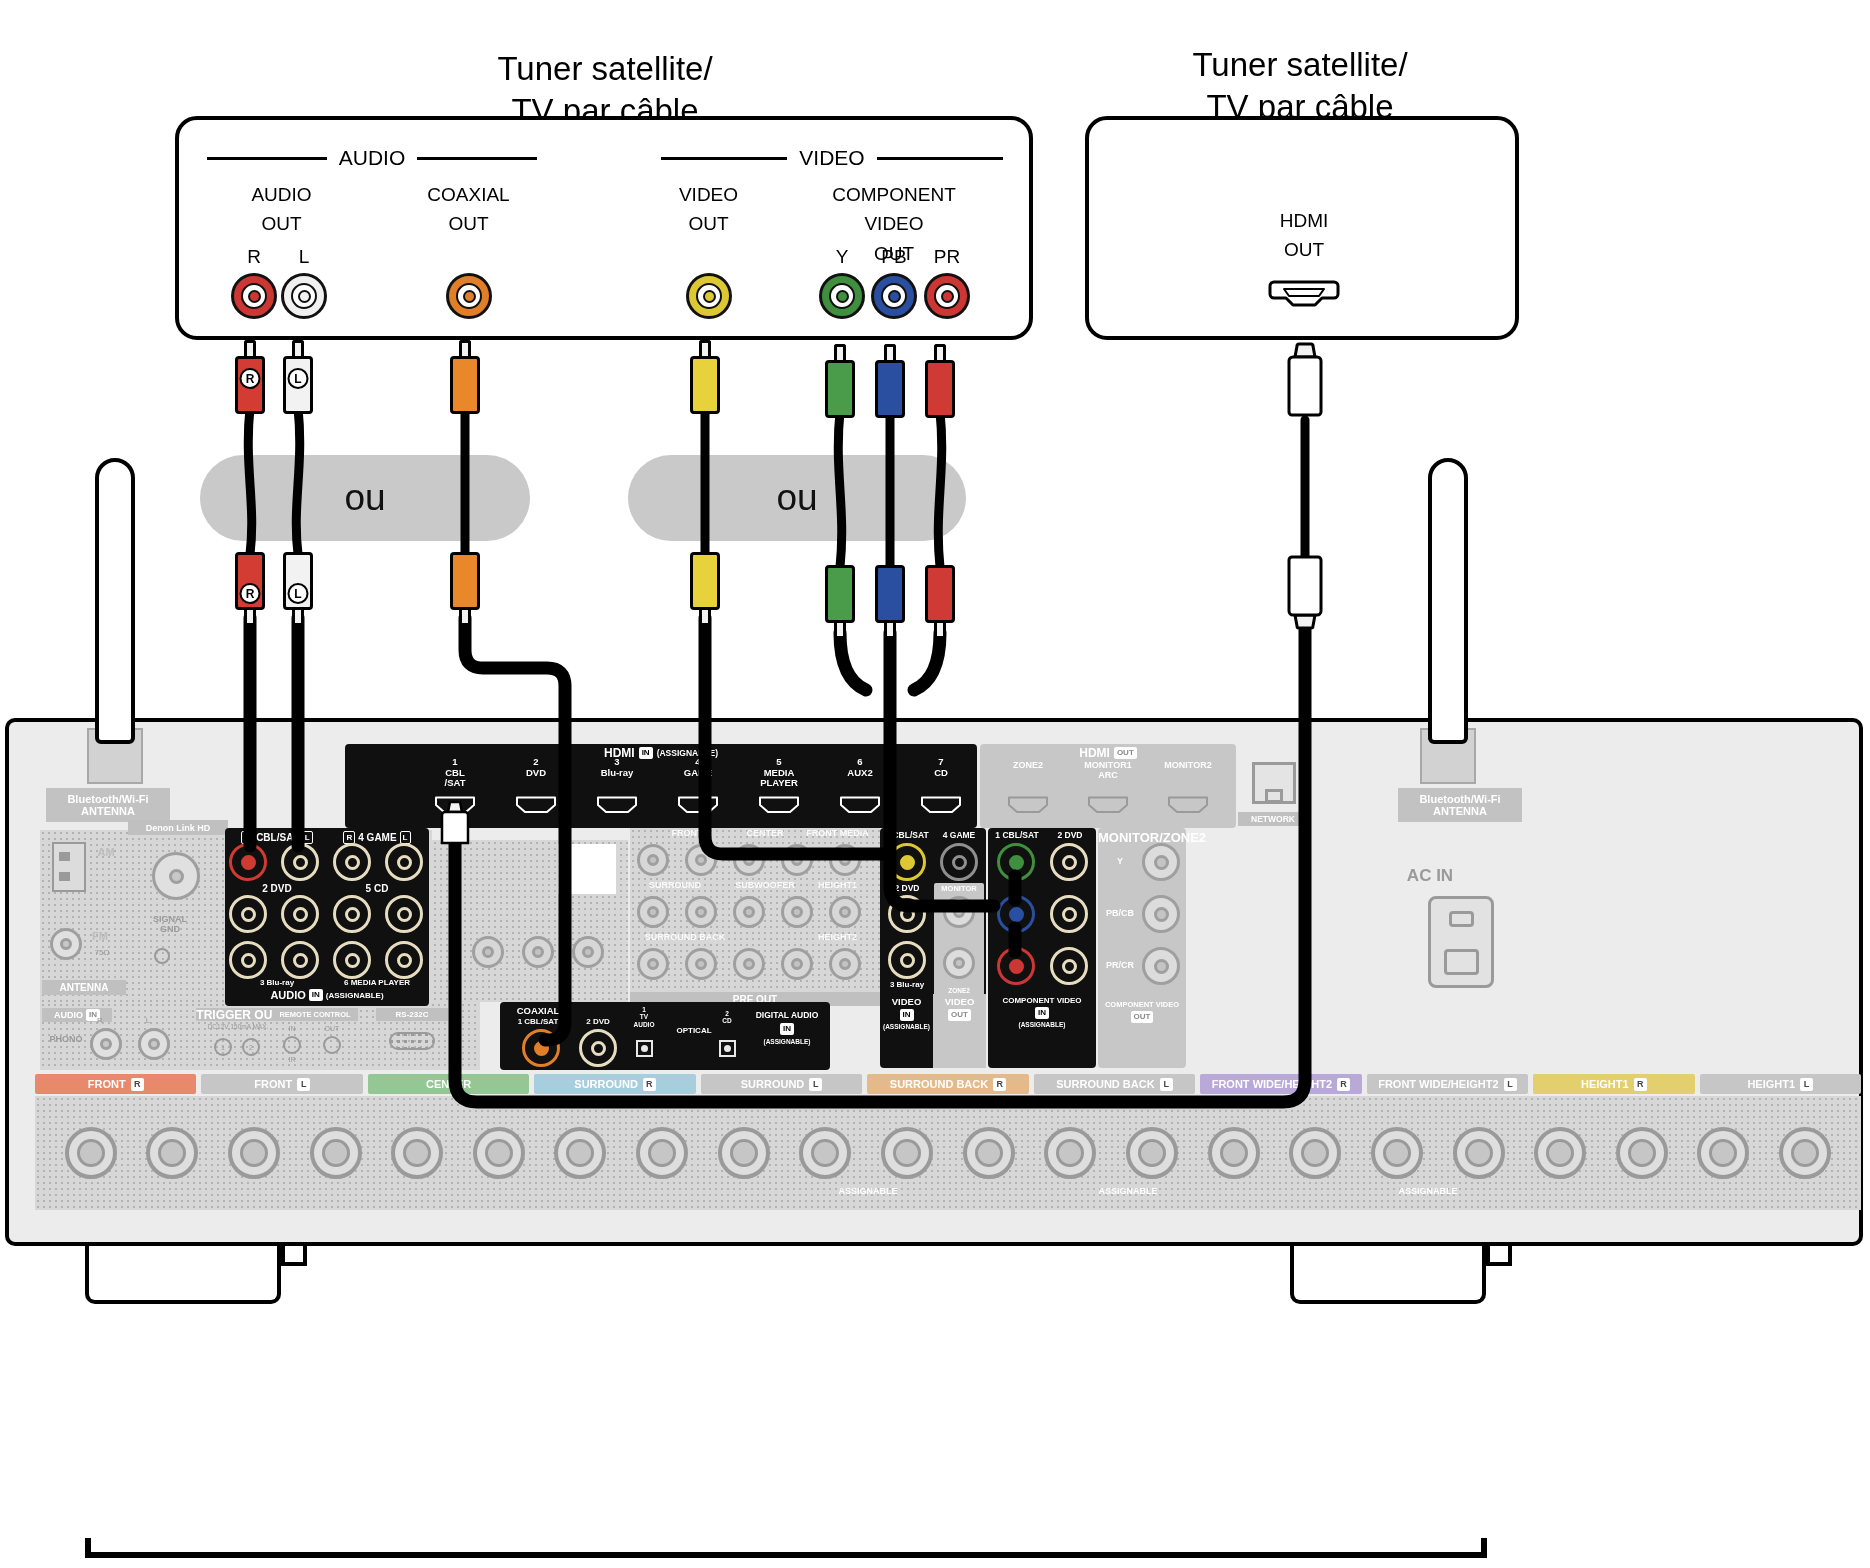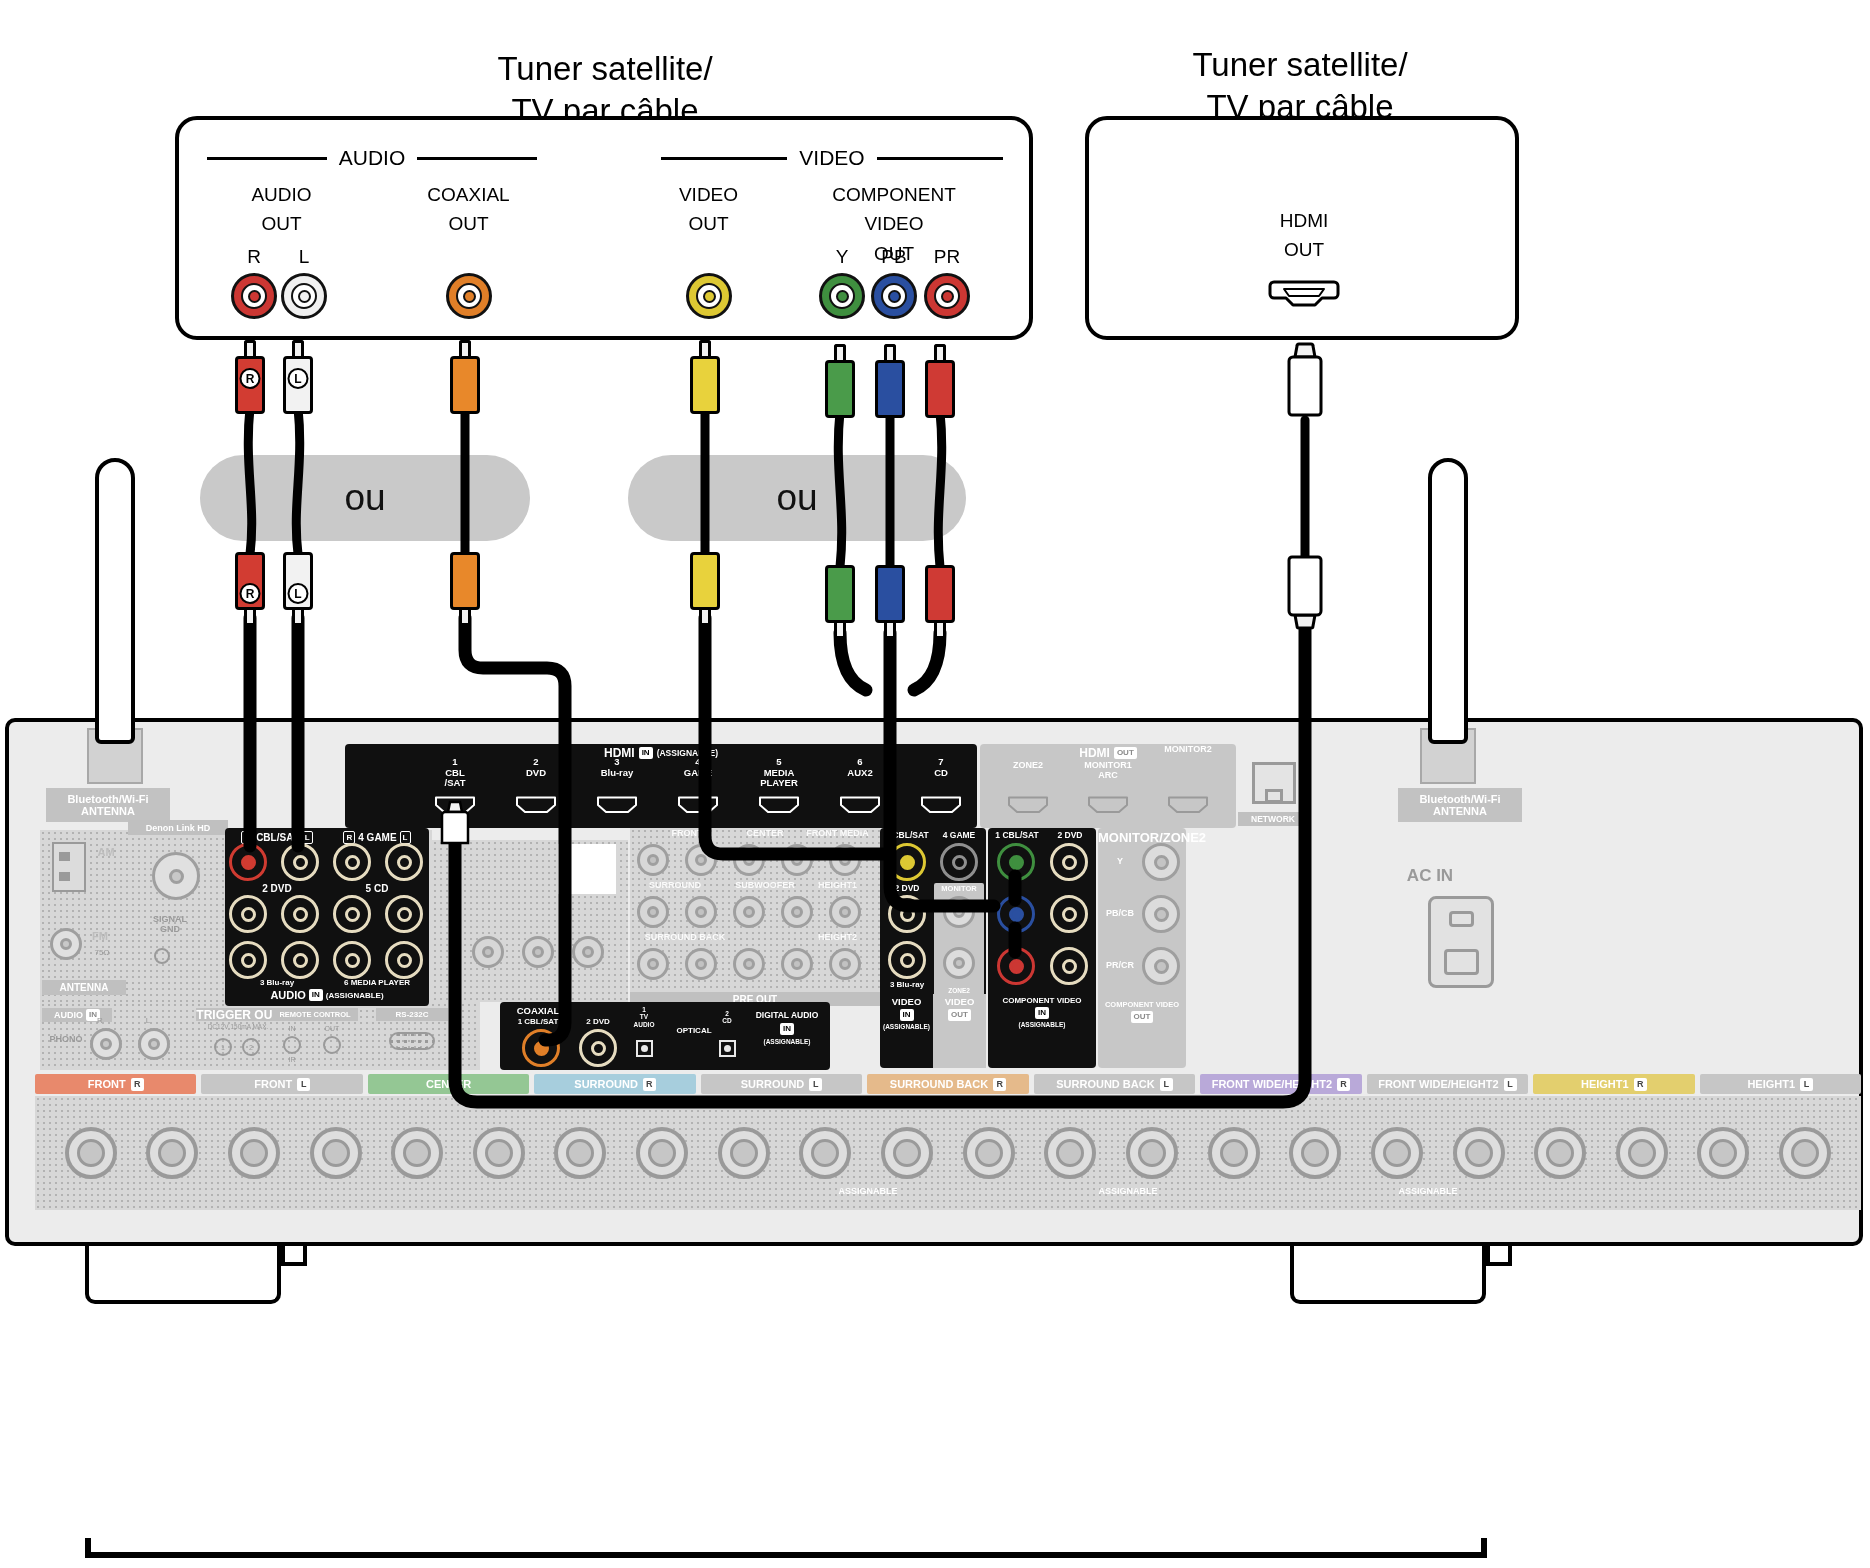--- a/index.html
+++ b/index.html
@@ -339,21 +339,21 @@
   </div>
 
   <div class="abs gryblk" style="left:980px;top:744px;width:256px;height:84px;z-index:3">
     <div class="abs ctr" style="left:60px;top:2px;width:136px;gap:4px">
       <span class="wlab" style="font-size:12px">HDMI</span>
       <span class="badge gbadge">OUT</span>
     </div>
     <div class="abs wlab prel" style="left:8px;top:16px;width:80px;font-size:9px;line-height:1.15">ZONE2</div>
     <div class="abs wlab prel" style="left:88px;top:16px;width:80px;font-size:9px;line-height:1.15">MONITOR1
 ARC</div>
-    <div class="abs wlab prel" style="left:168px;top:0;width:80px;font-size:9px;line-height:1.15">MONITOR2</div>
+    <div class="abs wlab prel" style="left:168px;top:16px;width:80px;font-size:9px;line-height:1.15">MONITOR2</div>
     <div class="abs" style="left:25px;top:52px">
         <svg width="46" height="18">
           <path d="M4,1.5 h38 v7.5 l-8,7 h-22 l-8,-7 z" fill="none" stroke="#9a9a9a" stroke-width="2" stroke-linejoin="round"></path>
         </svg>
       </div>
     <div class="abs" style="left:105px;top:52px">
         <svg width="46" height="18">
           <path d="M4,1.5 h38 v7.5 l-8,7 h-22 l-8,-7 z" fill="none" stroke="#9a9a9a" stroke-width="2" stroke-linejoin="round"></path>
         </svg>
       </div>

